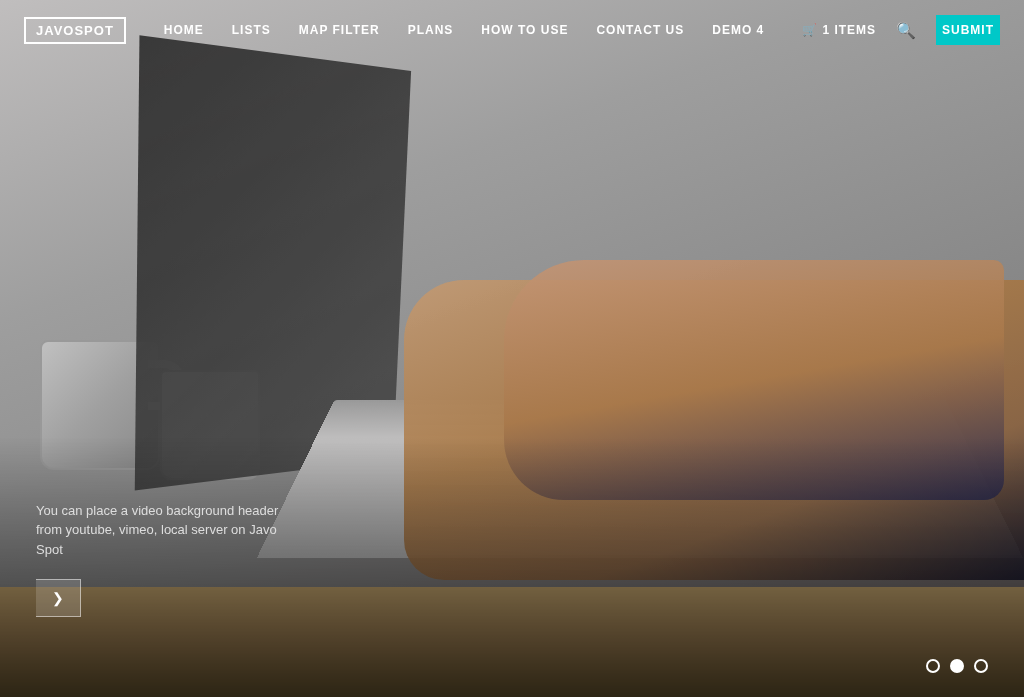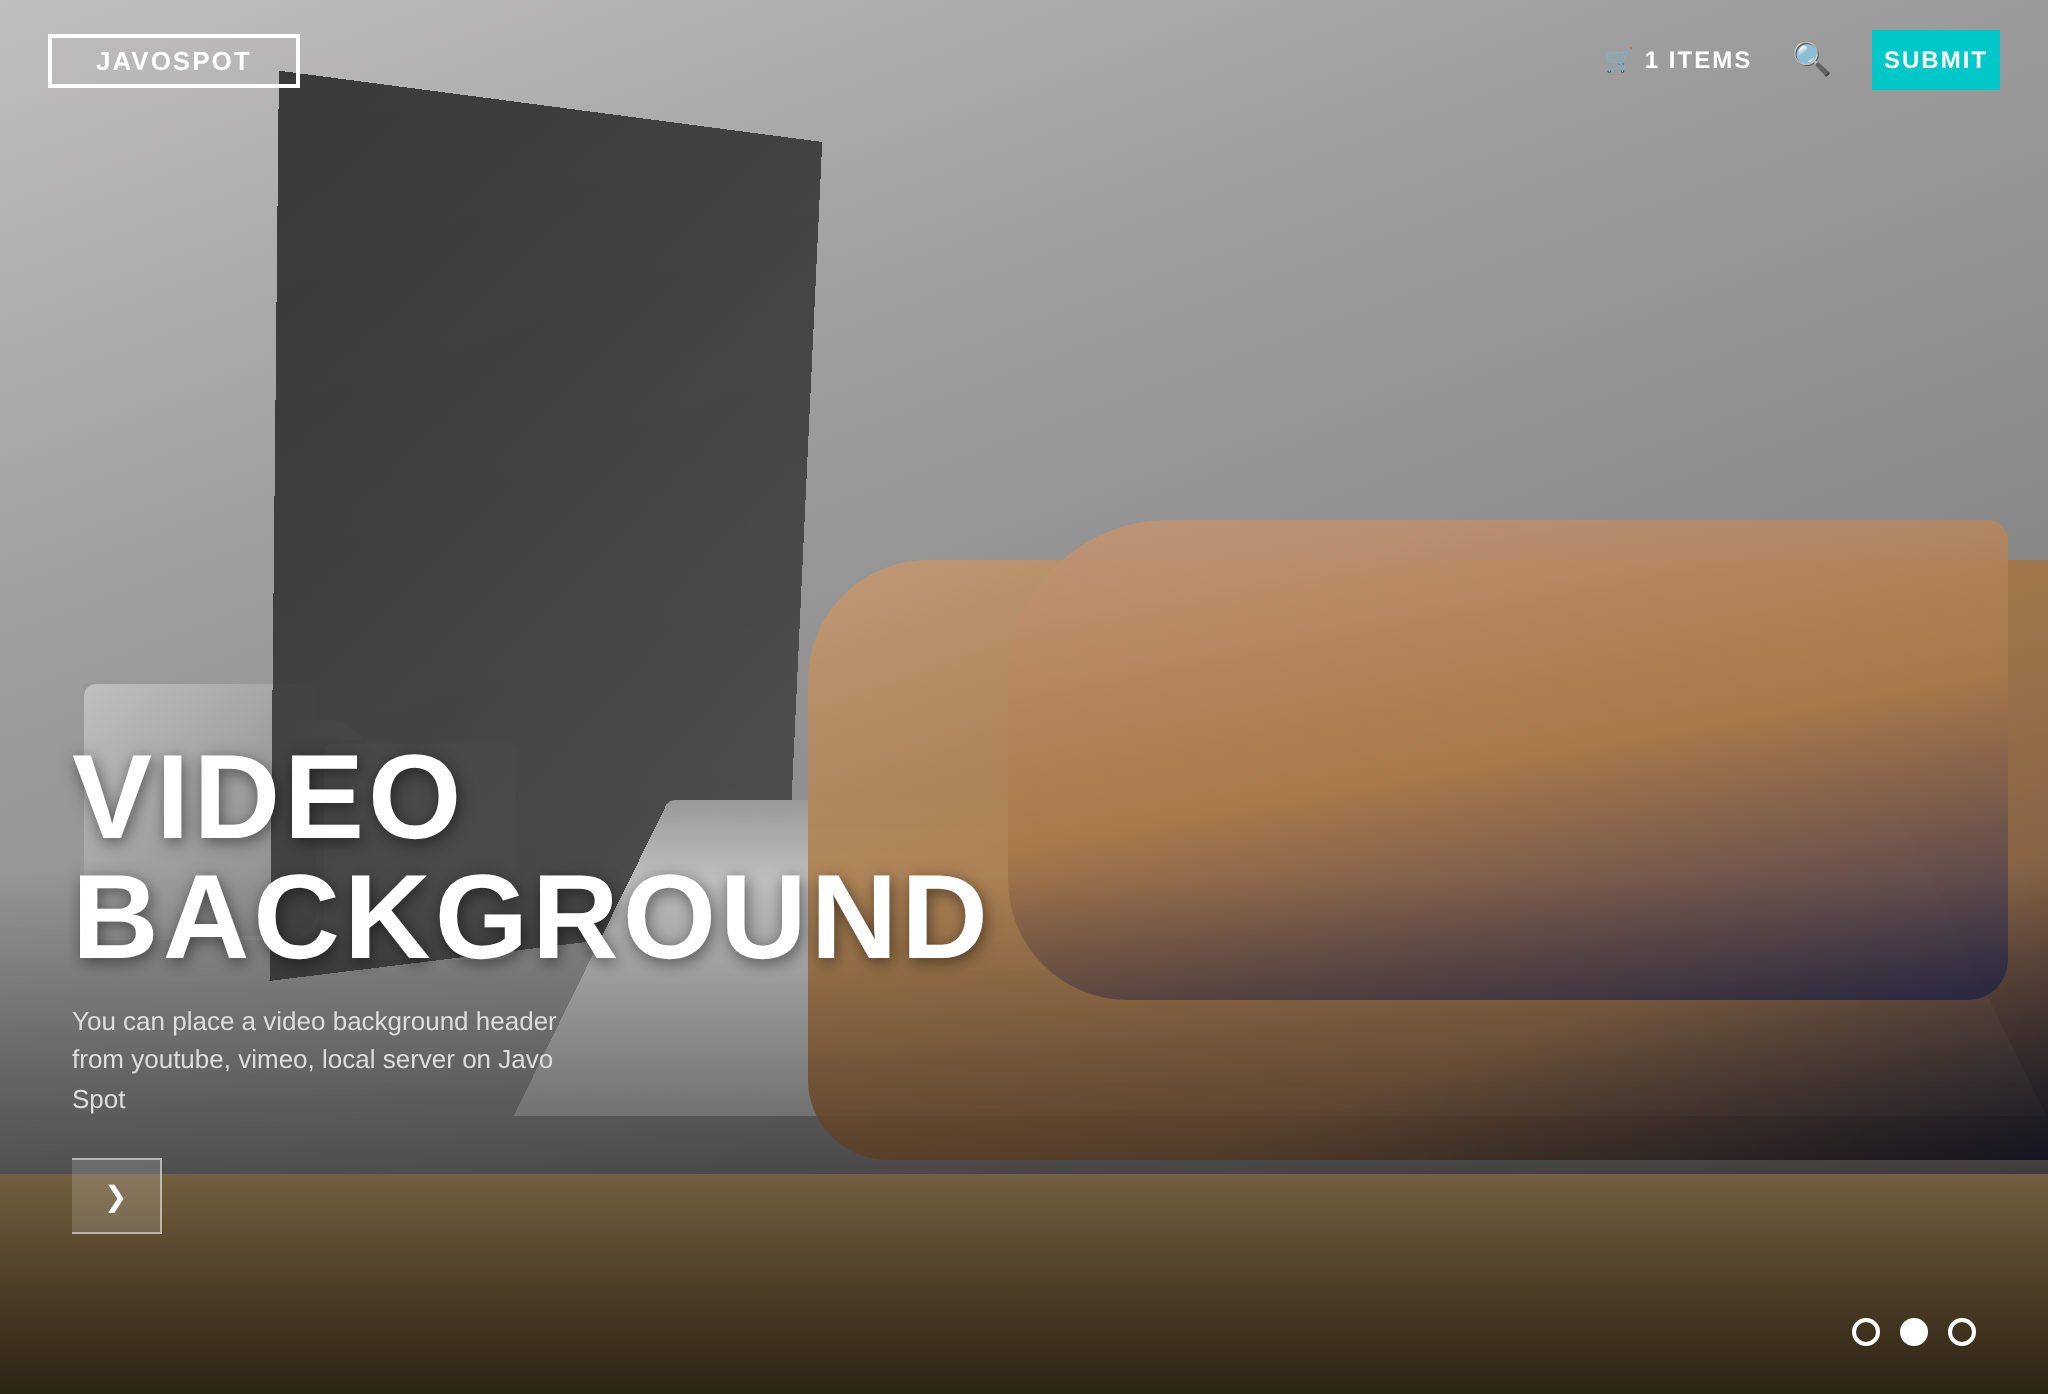--- a/index.html
+++ b/index.html
@@ -26,21 +26,21 @@
       display: flex;
       align-items: center;
       justify-content: space-between;
       padding: 0 24px;
       height: 60px;
       background: transparent;
     }
 
     .logo-box {
       border: 2px solid #fff;
-      padding: 4px 22px;
+      padding: 4px 10px;
       color: #fff;
       font-size: 13px;
       font-weight: bold;
       letter-spacing: 1px;
       white-space: nowrap;
     }
 
     nav {
       display: flex;
       align-items: center;
@@ -313,30 +313,38 @@
     <div class="hand-right"></div>
 
     <div class="wood-table"></div>
   </div>
 
   <div class="dark-overlay"></div>
 
   <header>
     <div class="logo-box">JAVOSPOT</div>
 
+    <nav>
+      <a href="#">HOME</a>
+      <a href="#">LISTS</a>
+      <a href="#">MAP FILTER</a>
+      <a href="#">PLANS</a>
+      <a href="#">HOW TO USE</a>
+      <a href="#">CONTACT US</a>
+      <a href="#">DEMO 4</a>
+    </nav>
 
     <div class="nav-right">
       <a href="#" class="cart-link">🛒 1 ITEMS</a>
       <button class="search-icon-btn">🔍</button>
       <button class="submit-btn">SUBMIT</button>
     </div>
   </header>
 
   <div class="hero-content">
-    <h1 class="hero-title">VIDEO BACKGROUND</h1>
     <p class="hero-subtitle">You can place a video background header from youtube, vimeo, local server on Javo Spot</p>
     <div class="hero-actions">
       <button class="arrow-btn">❯</button>
     </div>
   </div>
 
   <div class="slider-dots">
     <div class="dot"></div>
     <div class="dot active"></div>
     <div class="dot"></div>

